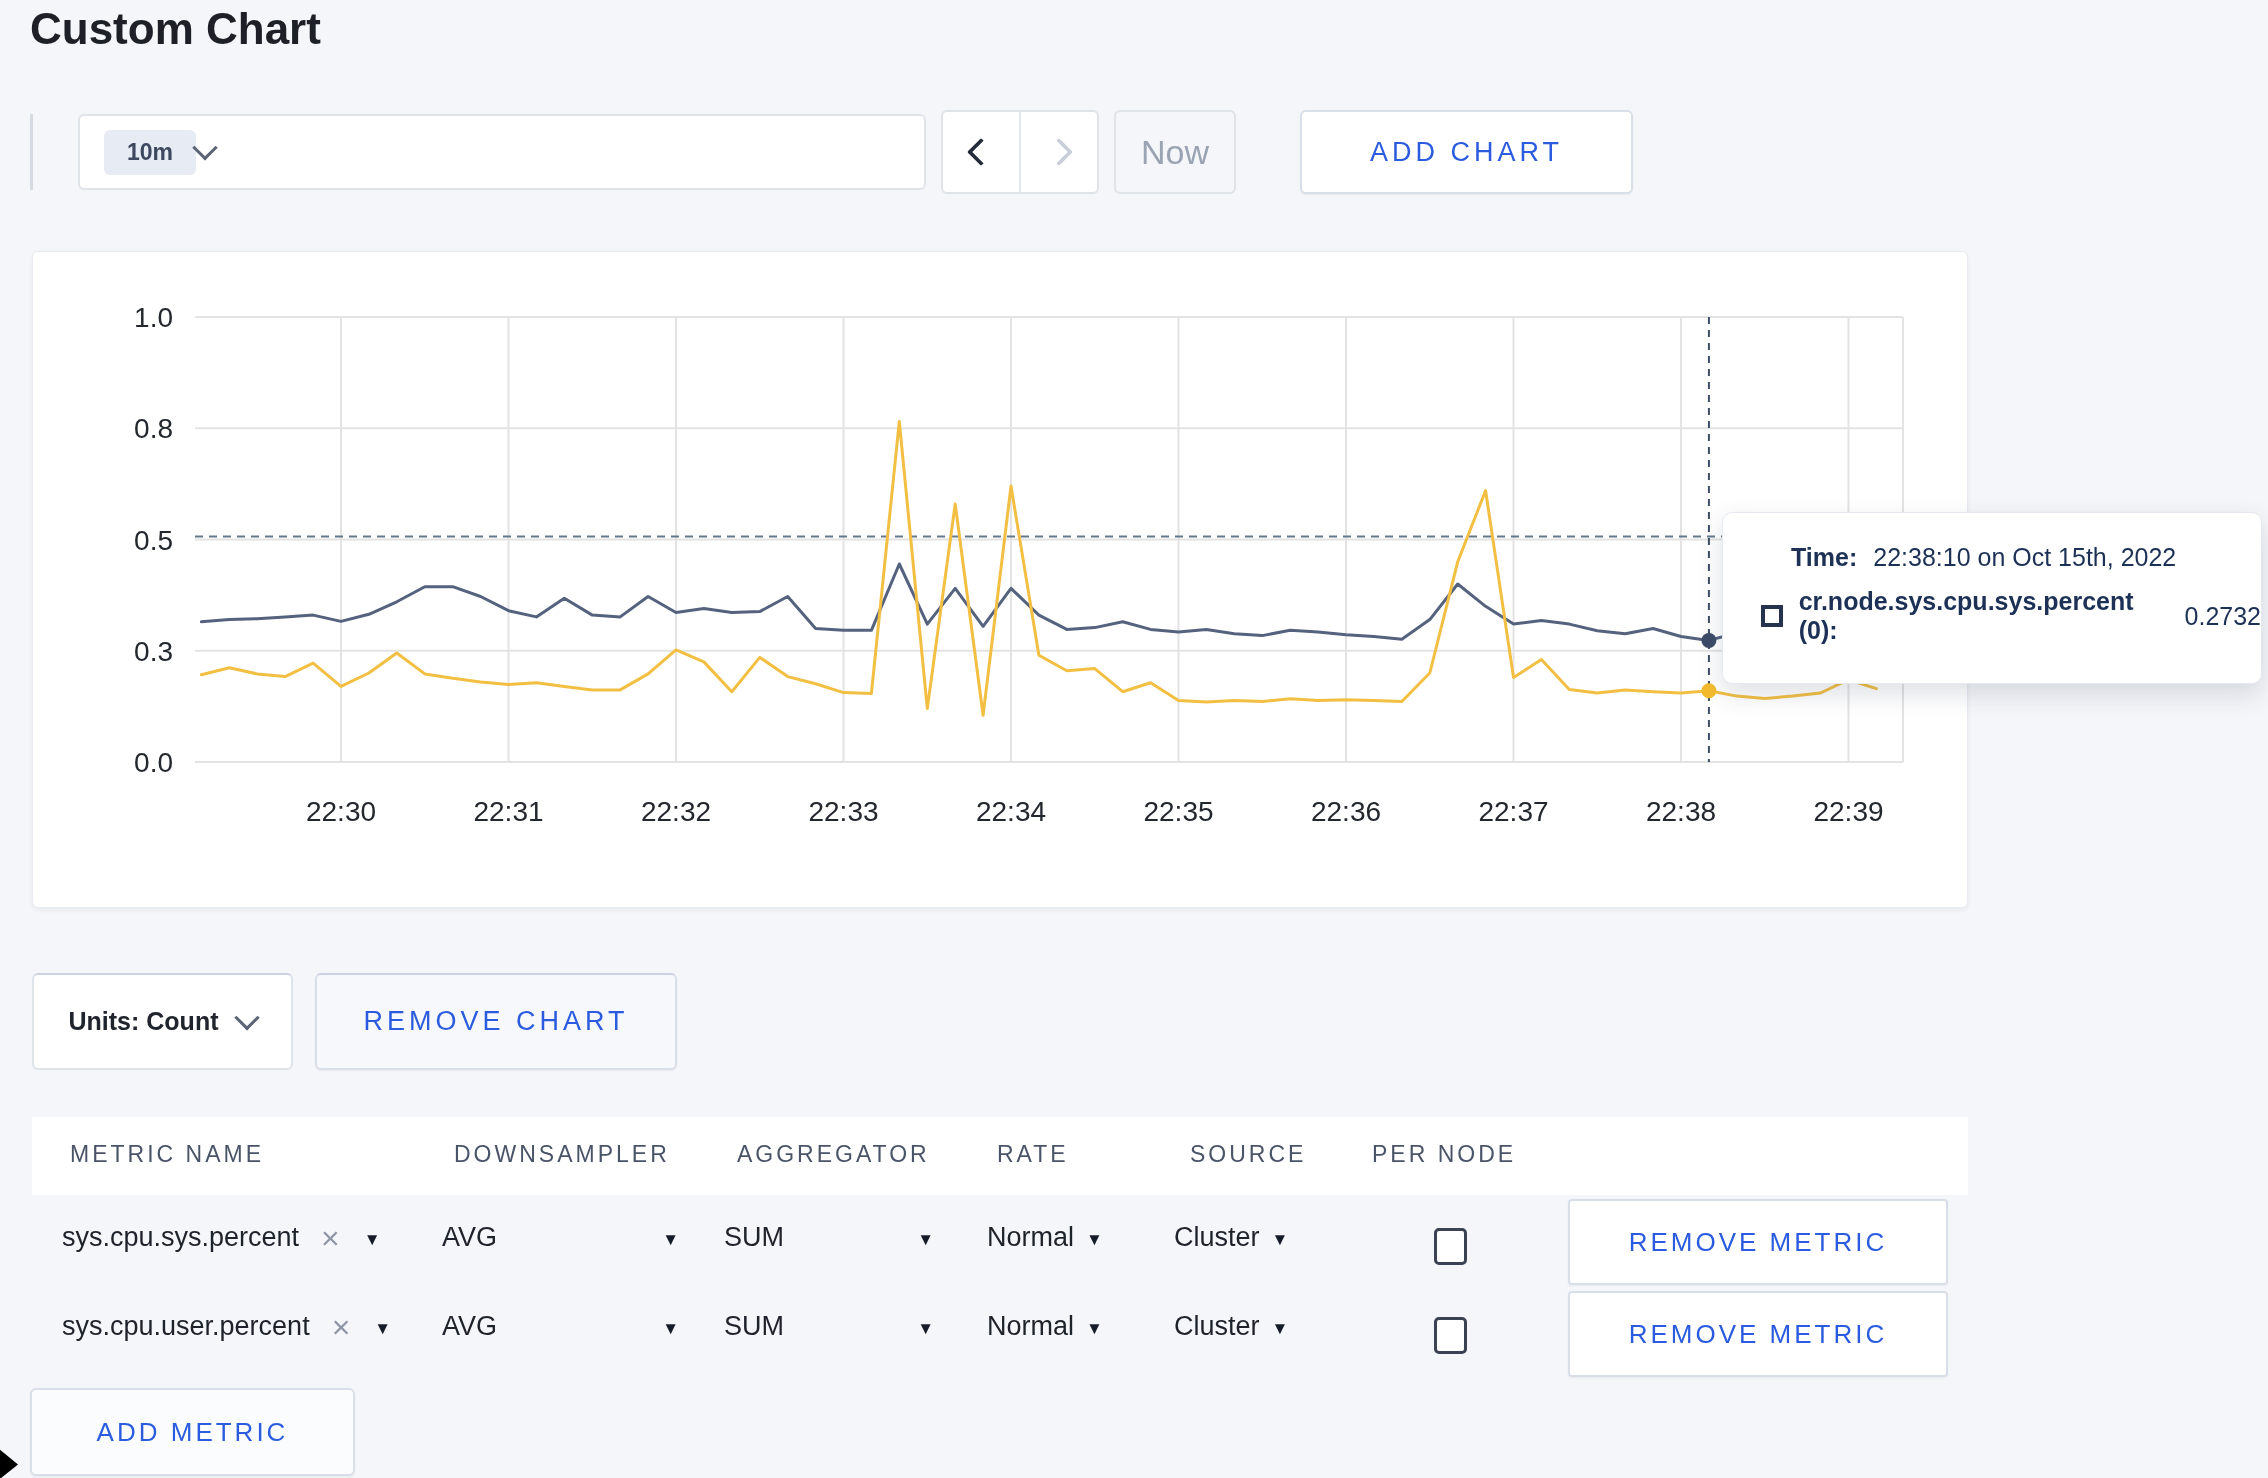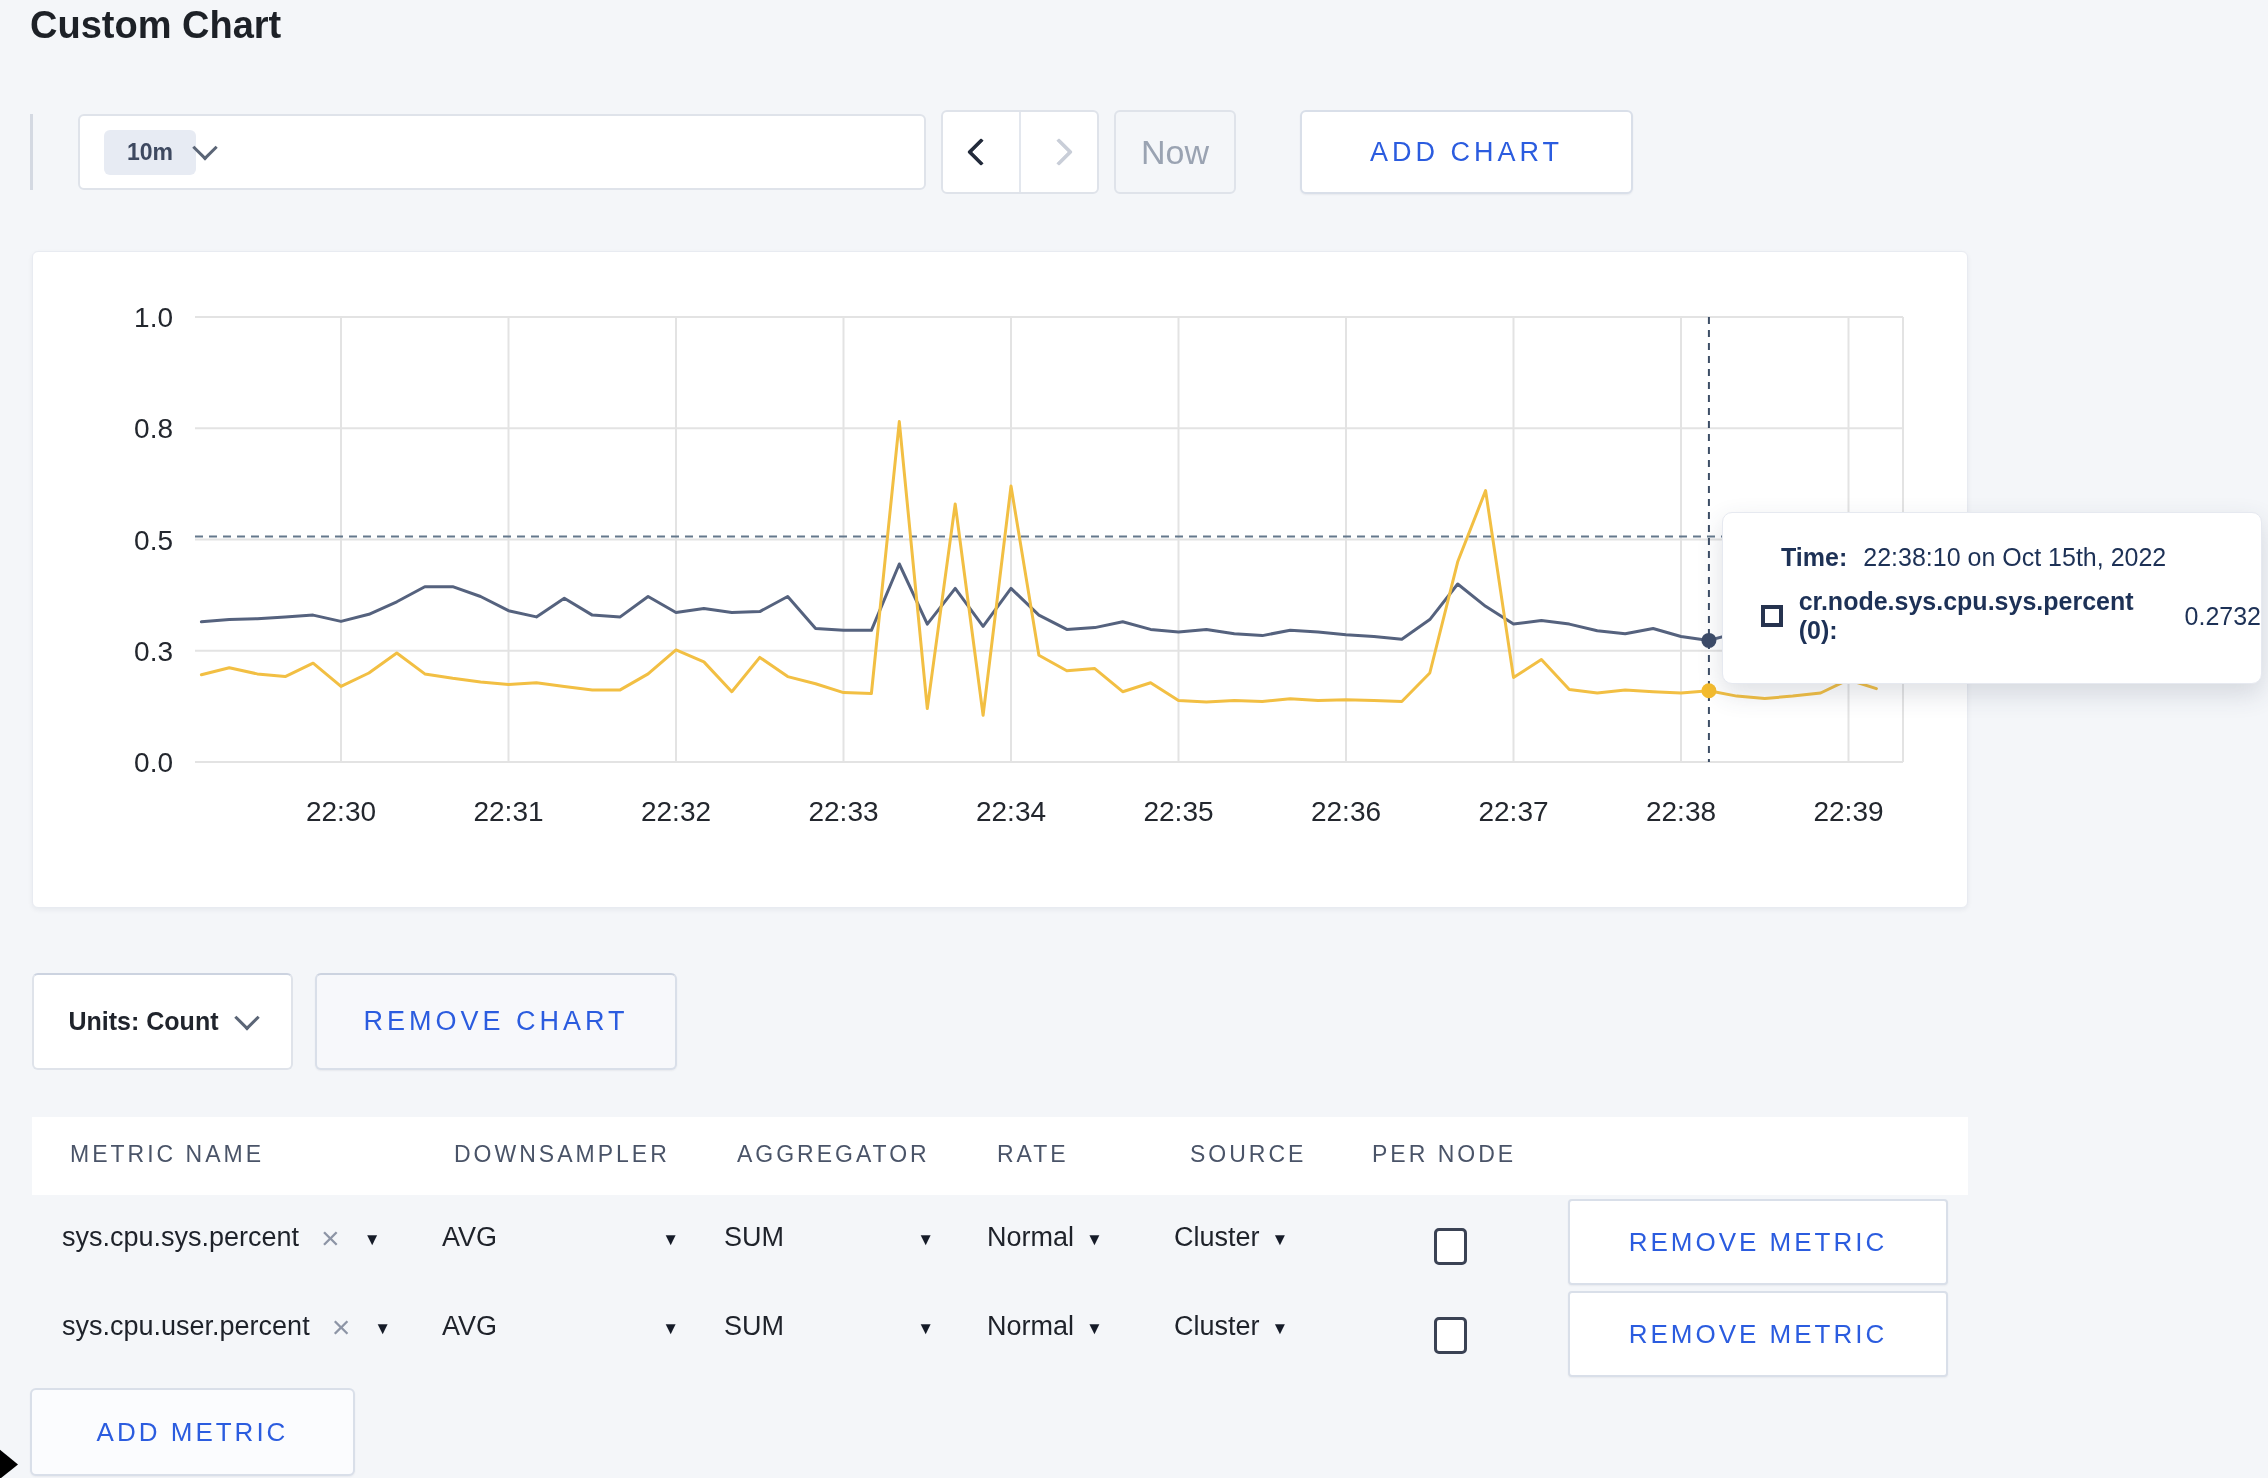--- a/index.html
+++ b/index.html
@@ -2,21 +2,21 @@
 <html><head>
 <meta charset="utf-8">
 <style>
   html,body{margin:0;padding:0;}
   body{
     width:2268px;height:1478px;position:relative;overflow:hidden;
     background:#f4f6f9;font-family:"Liberation Sans",sans-serif;color:#20242c;
   }
   .abs{position:absolute;box-sizing:border-box;}
   
-  #page-title{left:30px;top:4px;font-size:38px;font-weight:700;color:#1d2127;}
+  #page-title{left:30px;top:4px;font-size:44px;font-weight:700;color:#1d2127;}
   #tw-rule{left:30px;top:114px;width:3px;height:76px;background:#d4d9e2;}
   #time-select{
     left:78px;top:114px;width:848px;height:76px;background:#fff;
     border:2px solid #dfe3ea;border-radius:6px;display:flex;align-items:center;
     padding:0 34px 0 24px;cursor:pointer;
   }
   #time-badge{background:#e7ebf3;border-radius:6px;font-weight:700;font-size:23px;color:#3e4960;padding:9px 23px;}
   #time-label{margin-left:28px;font-size:27px;color:#20242c;flex:1;}
   .chev-down{width:15px;height:15px;border-right:3px solid #5b6576;border-bottom:3px solid #5b6576;transform:rotate(45deg) translate(-3px,-3px);}
   #nav-group{left:941px;top:110px;width:158px;height:84px;background:#fff;border:2px solid #dfe3ea;border-radius:6px;display:flex;}
@@ -35,21 +35,21 @@
   
   #chart-card{left:32px;top:251px;width:1936px;height:657px;background:#fff;border:1px solid #e8ebf1;
     border-radius:6px;box-shadow:0 2px 5px rgba(25,35,65,.06);}
   #chart-svg{position:absolute;left:0;top:0;}
   
   #chart-tooltip{
     left:1722px;top:512px;width:540px;height:172px;background:#fff;border:1px solid #e6e9f0;border-radius:10px;
     box-shadow:0 10px 26px rgba(50,60,90,.16);padding:30px 0 0 38px;z-index:6;font-size:25px;color:#1d3156;
   }
   .t-row{display:flex;align-items:center;margin-bottom:15px;}
-  #tooltip-time-row{margin-left:20px;align-items:flex-end;}
+  #tooltip-time-row{margin-left:30px;align-items:flex-end;}
   .t-label{font-weight:700;margin-right:16px;}
   .swatch{width:22px;height:22px;box-sizing:border-box;margin-right:16px;background:#fff;}
   .t-name{font-weight:700;}
   .t-val{margin-left:14px;}
   
   #units-box{left:32px;top:973px;width:261px;height:97px;background:#fff;border:2px solid #dfe3ea;border-top-color:#ccd3e0;
     border-radius:6px;display:flex;align-items:center;justify-content:center;gap:20px;cursor:pointer;}
   #units-label{font-weight:700;font-size:25px;color:#20242c;}
   #remove-chart-btn{left:315px;top:973px;width:362px;height:97px;background:#f7f8fb;border-top-color:#ccd3e0;}
   

